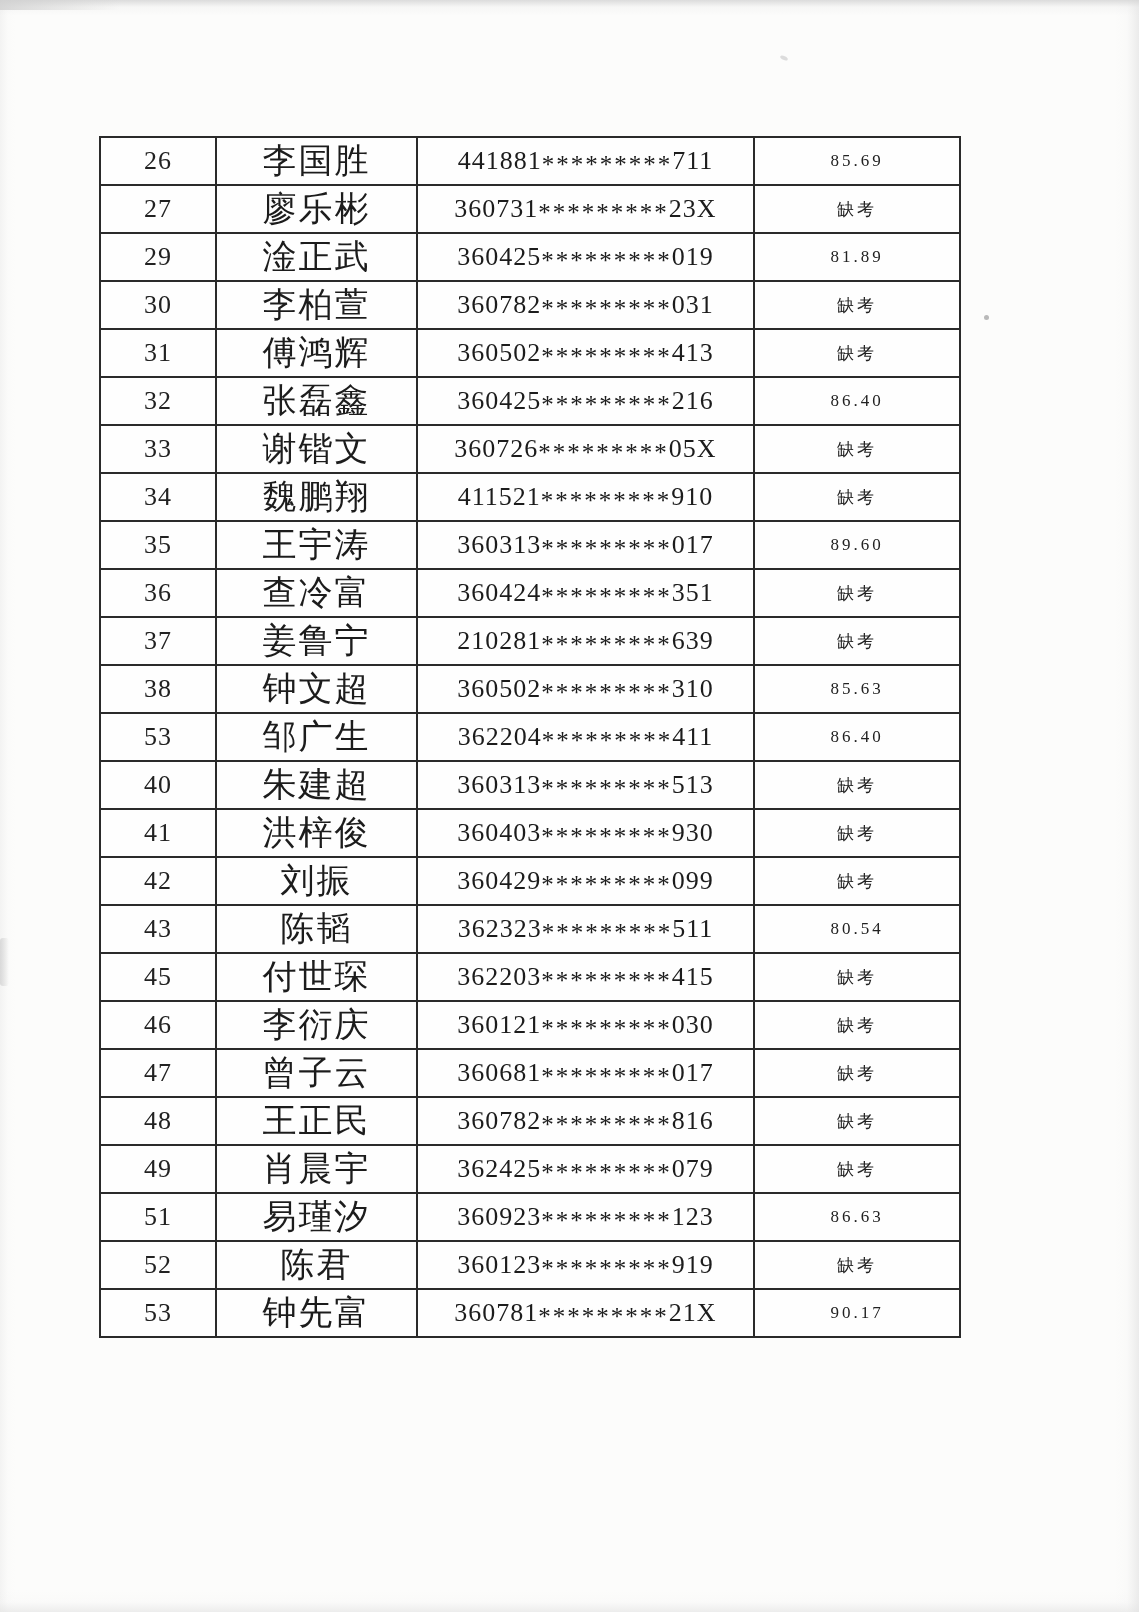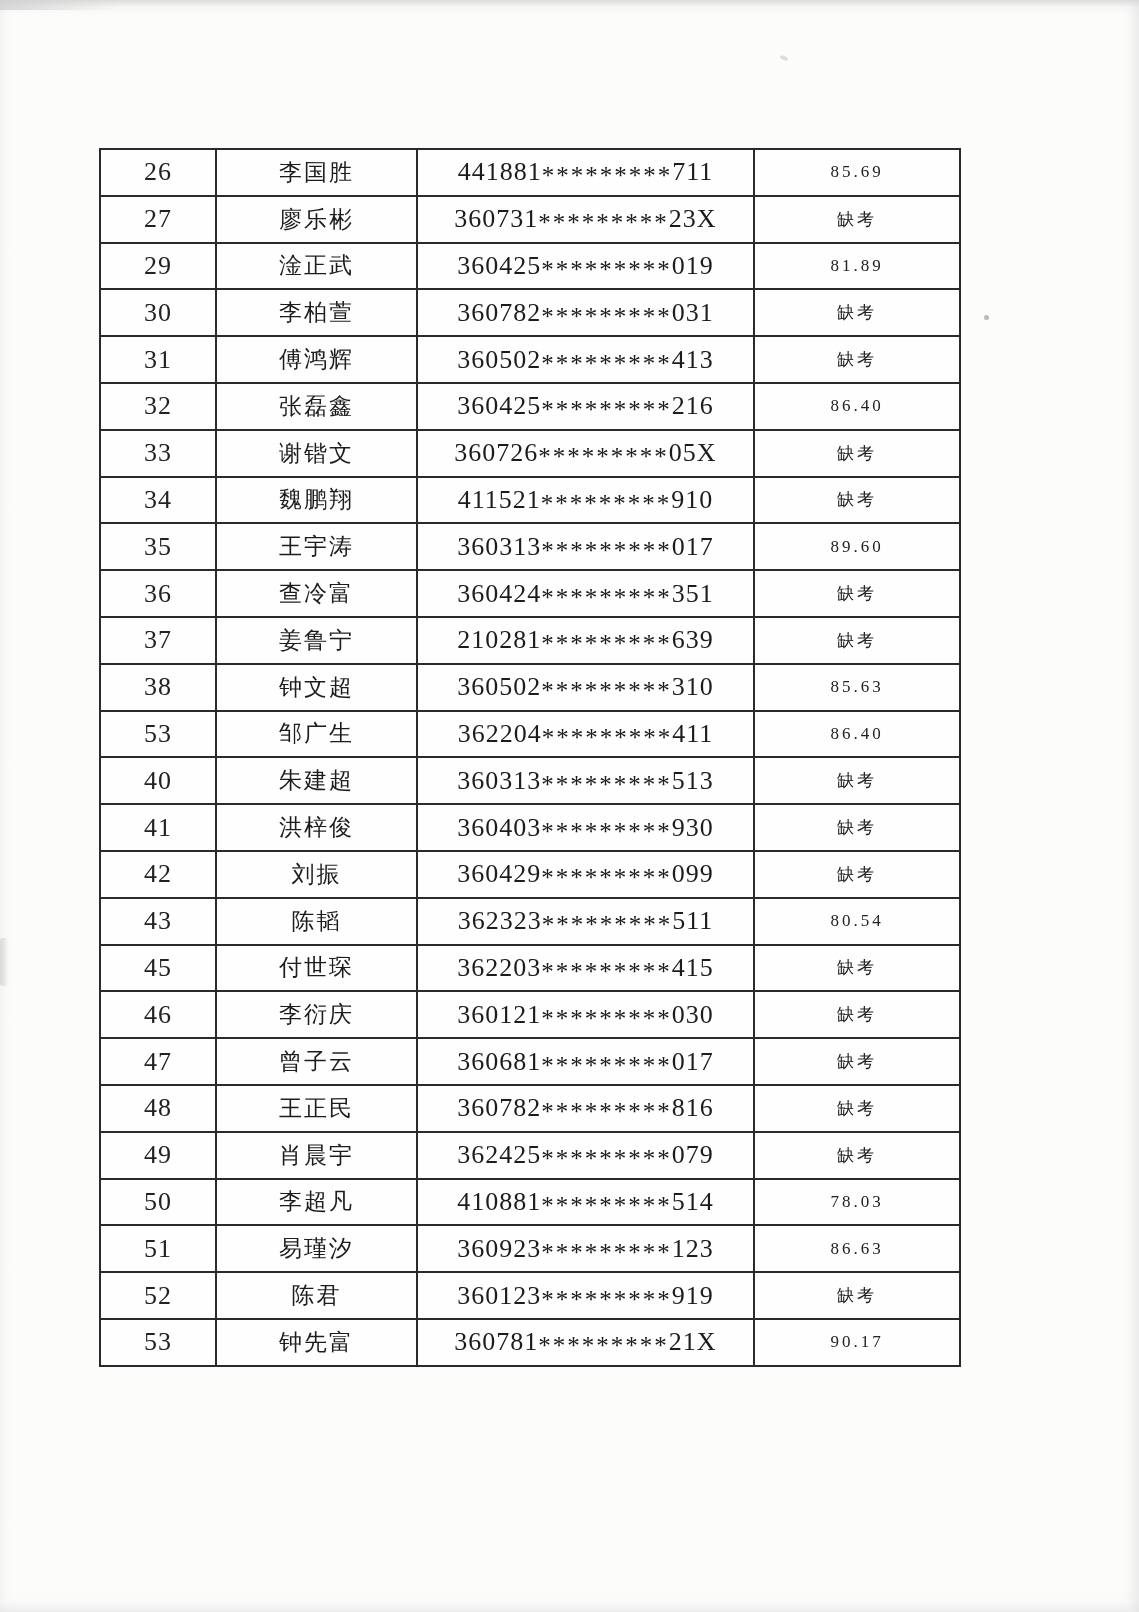--- a/index.html
+++ b/index.html
@@ -63,32 +63,31 @@
     opacity: .75;
   }
   table.score-table {
     position: absolute;
     left: 99px;
     top: 136px;
     width: 860px;
     border-collapse: collapse;
     table-layout: fixed;
     background: #fefefe;
-    margin-top: 12px;
   }
   table.score-table td {
     border: 2px solid #2a2a2a;
     text-align: center;
     vertical-align: middle;
     height: 46.8px;
     overflow: hidden;
     white-space: nowrap;
   }
   td.col-no   { font-size: 26px; letter-spacing: 1px; color: #222; }
-  td.col-name { font-size: 23px; letter-spacing: 2px; color: #1c1c1c; }
+  td.col-name { font-size: 34px; letter-spacing: 2px; color: #1c1c1c; }
   td.col-id   { font-size: 26px; letter-spacing: 1px; color: #1c1c1c; }
   td.col-score{ font-size: 17px; letter-spacing: 3px; color: #222; }
   td.col-id .stars {
     position: relative;
     top: 4px;
     letter-spacing: 2px;
     font-size: 25px;
   }
 </style>
 </head>
@@ -237,26 +236,20 @@
       <td class="col-id">360782<span class="stars">*********</span>816</td>
       <td class="col-score">缺考</td>
     </tr>
         <tr>
       <td class="col-no">49</td>
       <td class="col-name">肖晨宇</td>
       <td class="col-id">362425<span class="stars">*********</span>079</td>
       <td class="col-score">缺考</td>
     </tr>
         <tr>
-      <td class="col-no">50</td>
-      <td class="col-name">李超凡</td>
-      <td class="col-id">410881<span class="stars">*********</span>514</td>
-      <td class="col-score">78.03</td>
-    </tr>
-        <tr>
       <td class="col-no">51</td>
       <td class="col-name">易瑾汐</td>
       <td class="col-id">360923<span class="stars">*********</span>123</td>
       <td class="col-score">86.63</td>
     </tr>
         <tr>
       <td class="col-no">52</td>
       <td class="col-name">陈君</td>
       <td class="col-id">360123<span class="stars">*********</span>919</td>
       <td class="col-score">缺考</td>

